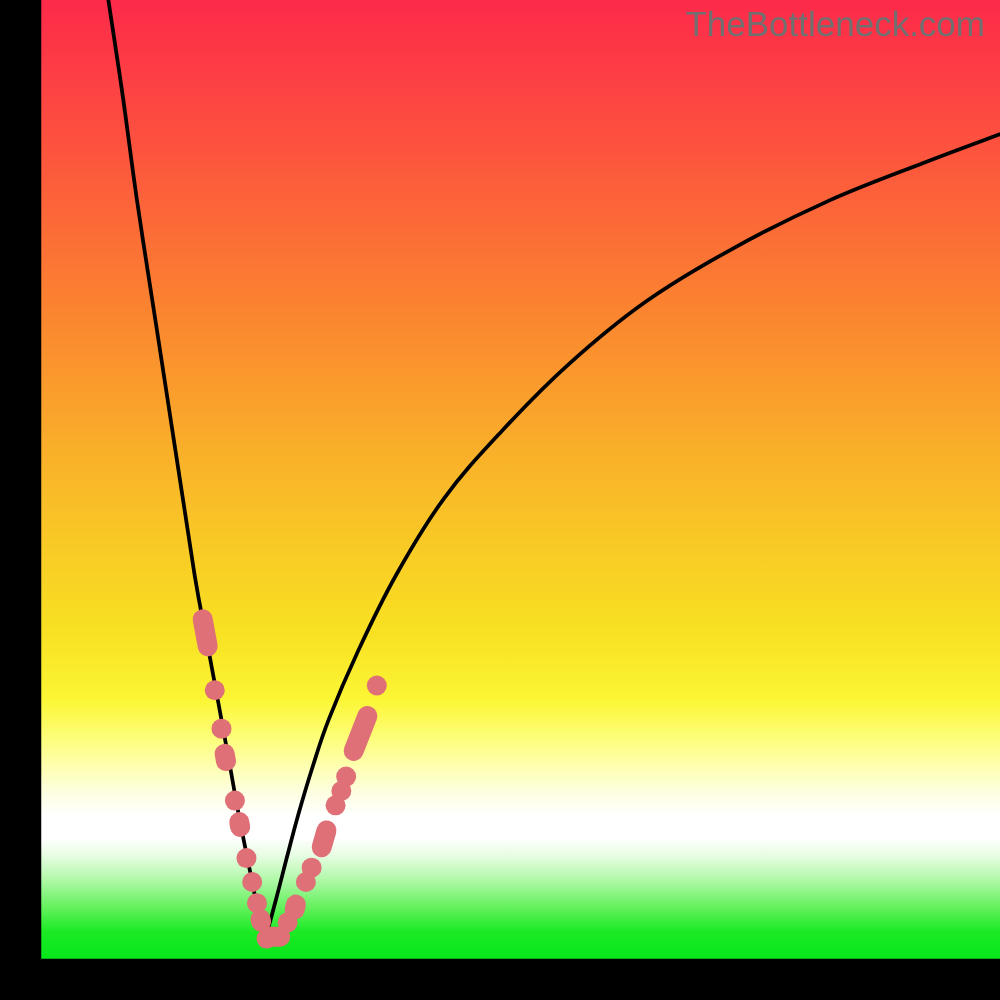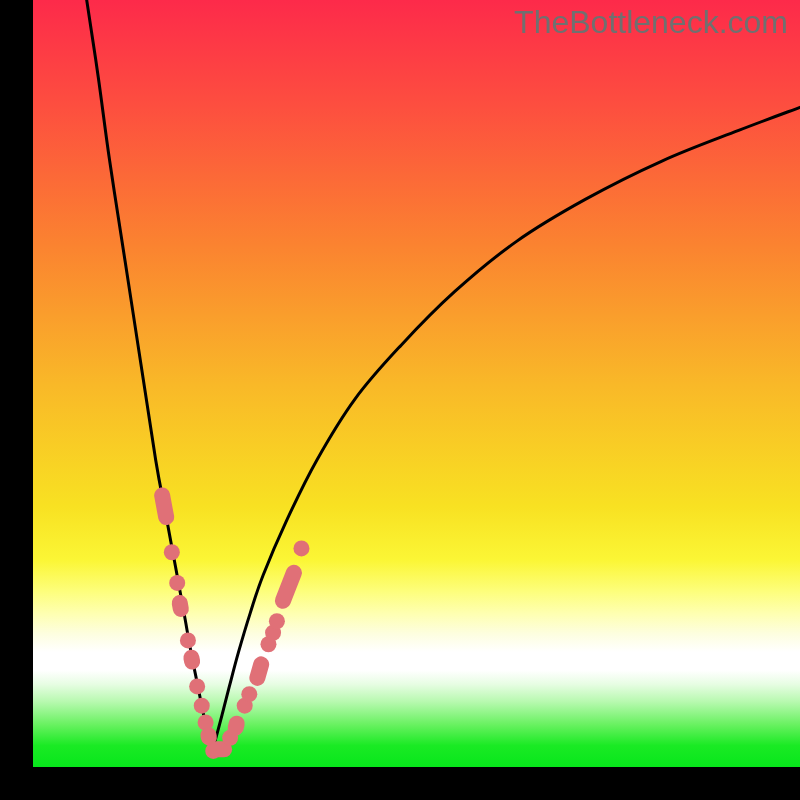--- a/index.html
+++ b/index.html
@@ -21,21 +21,21 @@
   }
   .plot-area {
     position: absolute;
     box-sizing: border-box;
     
   }
   .watermark {
     position: absolute;
     top: 4px;
     right: 12px;
-    font-size: 32px;
+    font-size: 28px;
     font-weight: 400;
     color: #707070;
     letter-spacing: 0px;
     user-select: none;
   }
   svg.curves {
     position: absolute;
     left: 0;
     top: 0;
     overflow: visible;

